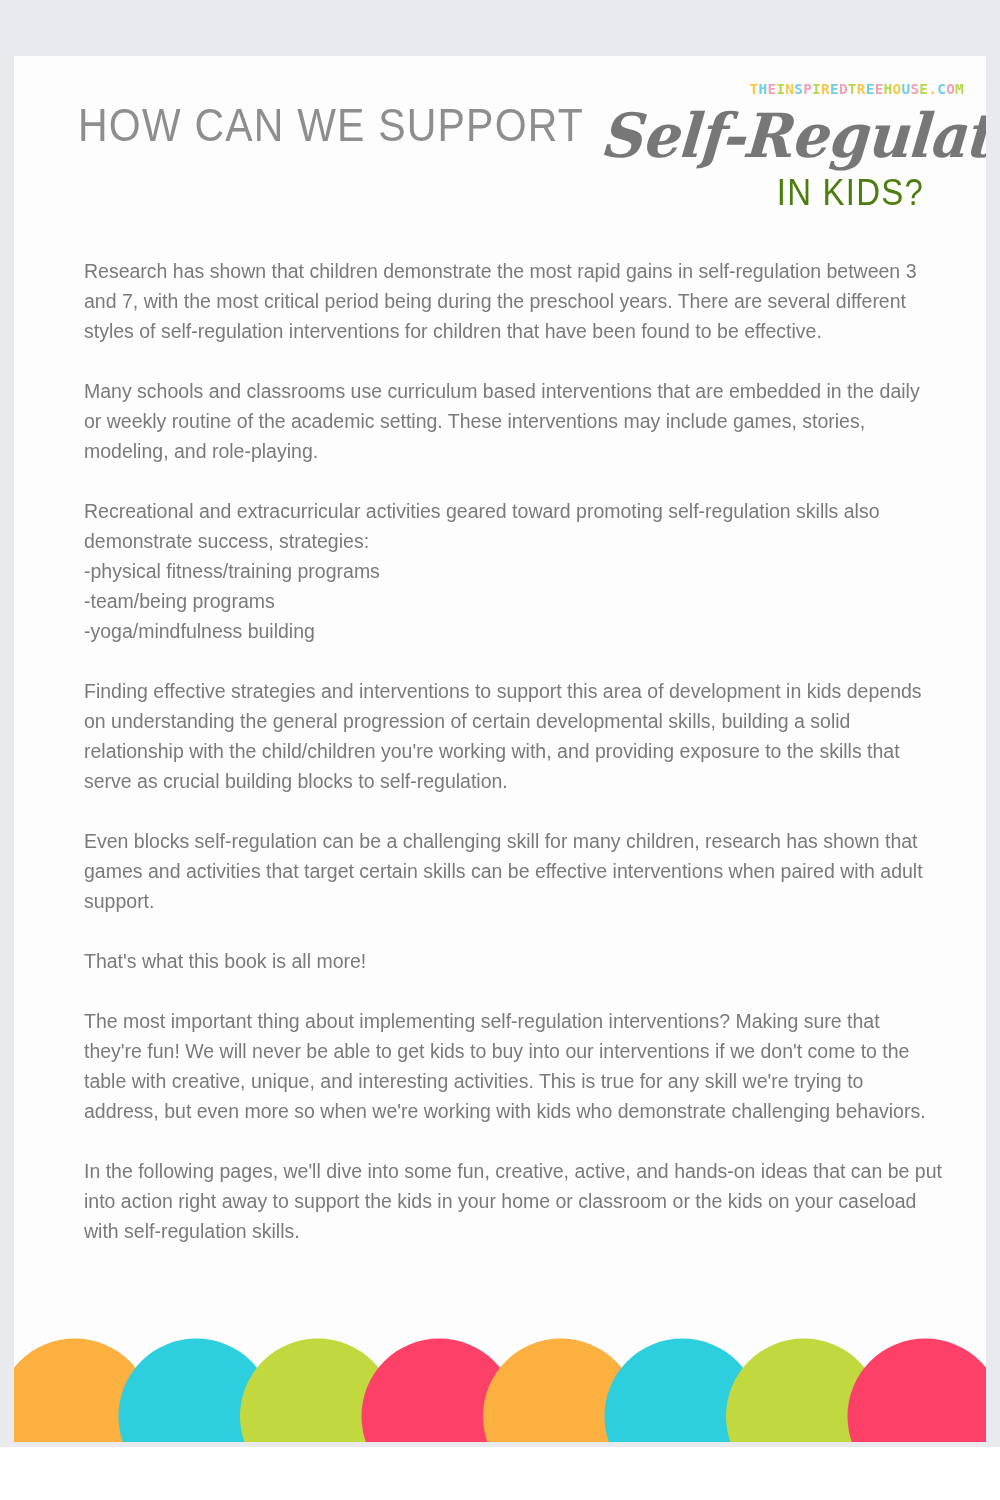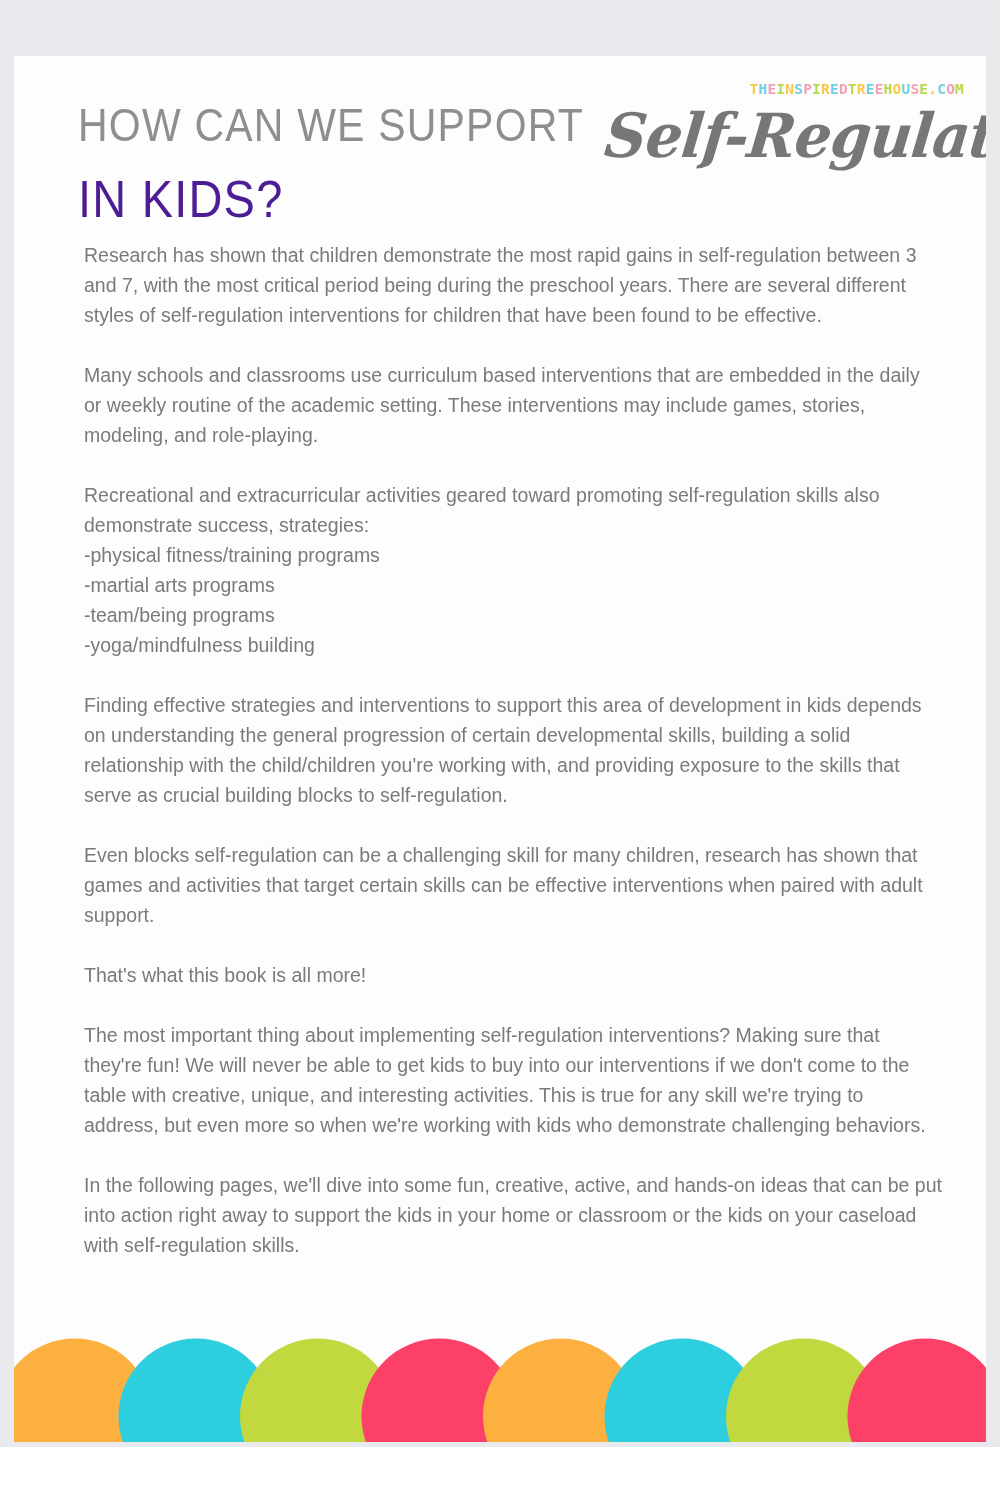--- a/index.html
+++ b/index.html
@@ -86,39 +86,39 @@
     font-size: 58px;
     color: #777777;
     line-height: 1;
     margin-left: 18px;
     letter-spacing: -1px;
     transform: skewX(-6deg) scaleY(1.05);
     transform-origin: bottom left;
   }
   .head-line2 {
     margin-top: 12px;
-    text-align: left;
+    text-align: right;
     font-family: "Liberation Sans", sans-serif;
-    font-size: 47px;
+    font-size: 33px;
     font-weight: 300;
     letter-spacing: 1.2px;
-    color: #4c1d95;
+    color: #4d7c0f;
     line-height: 1;
   }
   .head-line2 span {
     display: inline-block;
     transform: scaleY(1.12);
     transform-origin: bottom right;
   }
 
   
   .body-copy {
     position: absolute;
     left: 70px;
-    top: 184px;
+    top: 200px;
     width: 858px;
     color: #7a7a7a;
     font-family: "Liberation Sans", sans-serif;
     font-size: 19.5px;
     line-height: 30px;
     font-weight: 400;
   }
   .para { margin: 0 0 30px 0; }
   .para.tight { margin-bottom: 0; }
   .bullets { margin: 0 0 30px 0; }
@@ -153,21 +153,20 @@
         <span>IN KIDS?</span>
       </div>
     </div>
 
     <div class="body-copy">
       <p class="para">Research has shown that children demonstrate the most rapid gains in self-regulation between 3 and 7, with the most critical period being during the preschool years.  There are several different styles of self-regulation interventions for children that have been found to be effective.</p>
       <p class="para">Many schools and classrooms use curriculum based interventions that are embedded in the daily or weekly routine of the academic setting.  These interventions may include games, stories, modeling, and role-playing.</p>
       <p class="para tight">Recreational and extracurricular activities geared toward promoting self-regulation skills also demonstrate success, strategies:</p>
       <div class="bullets">
         <p class="bullet-line">-physical fitness/training programs</p>
-        <p class="bullet-line">-martial arts programs</p>
         <p class="bullet-line">-team/being programs</p>
         <p class="bullet-line">-yoga/mindfulness building</p>
       </div>
       <p class="para">Finding effective strategies and interventions to support this area of development in kids depends on understanding the general progression of certain developmental skills, building a solid relationship with the child/children you're working with, and providing exposure to the skills that serve as crucial building blocks to self-regulation.</p>
       <p class="para">Even blocks self-regulation can be a challenging skill for many children, research has shown that games and activities that target certain skills can be effective interventions when paired with adult support.</p>
       <p class="para">That's what this book is all more!</p>
       <p class="para">The most important thing about implementing self-regulation interventions? Making sure that they're fun! We will never be able to get kids to buy into our interventions if we don't come to the table with creative, unique, and interesting activities. This is true for any skill we're trying to address, but even more so when we're working with kids who demonstrate challenging behaviors.</p>
       <p class="para">In the following pages, we'll dive into some fun, creative, active, and hands-on ideas that can be put into action right away to support the kids in your home or classroom or the kids on your caseload with self-regulation skills.</p>
     </div>
 

